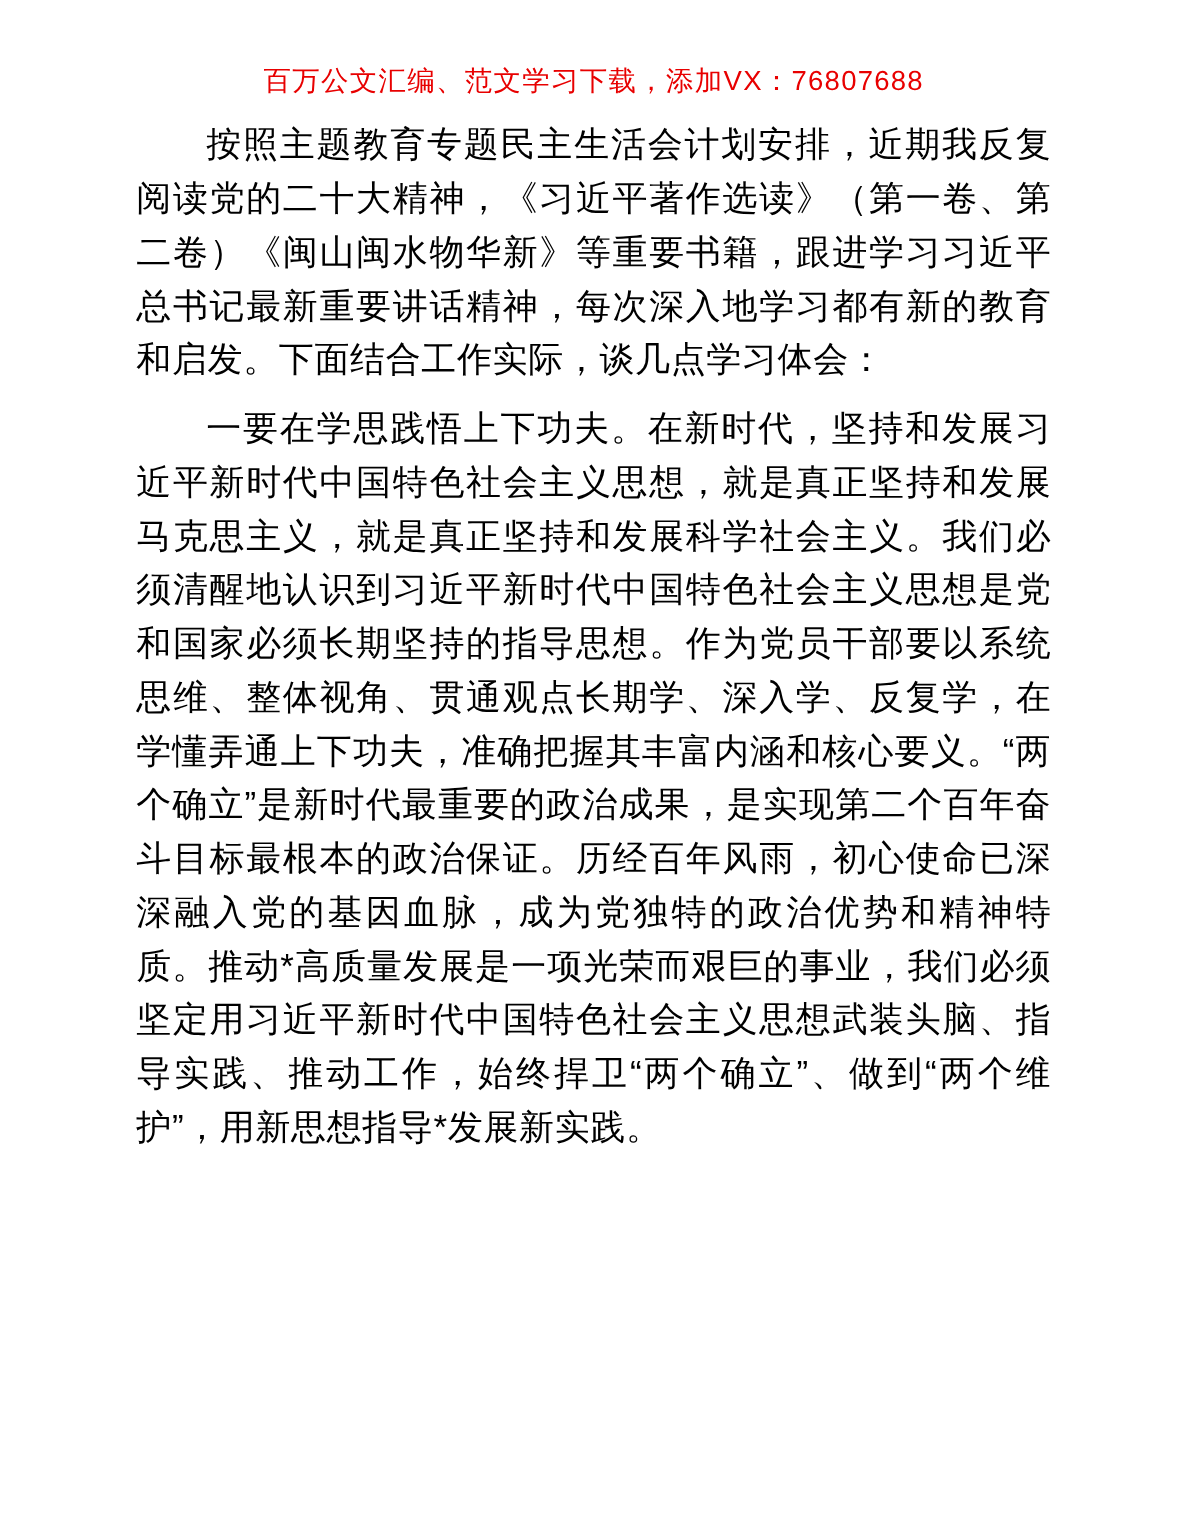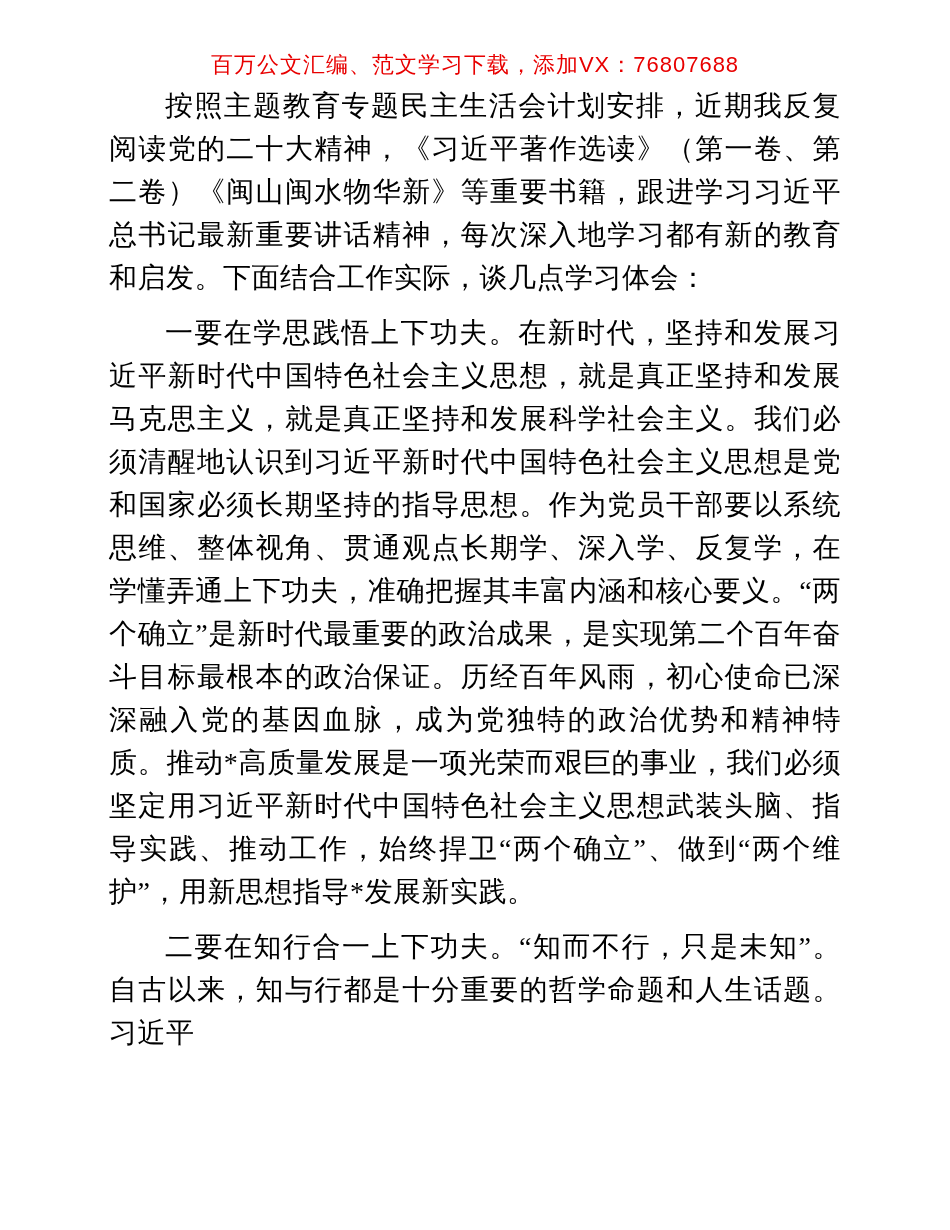--- a/index.html
+++ b/index.html
@@ -30,22 +30,21 @@
     margin: 32px auto 26px auto;
     text-align: center;
     font-size: 36px;
     font-weight: bold;
     line-height: 47px;
     color: #000000;
     letter-spacing: 1px;
   }
   .doc-body {
     width: 732px;
-    margin: 4px auto;
-    font-family: Liberation Serif, serif;
+    margin: 14px auto;
   }
   .doc-para {
     margin: 0;
     color: #000000;
     font-size: 28px;
     line-height: 43px;
     text-align: justify;
     text-indent: 2em;
     letter-spacing: 0.5px;
     word-break: break-all;
@@ -59,15 +58,14 @@
 
 <div class="page" style="background: rgb(255, 255, 255);">
   <div class="header-notice" style="color: rgb(232, 0, 0);">百万公文汇编、范文学习下载，添加VX：76807688</div>
 
 
   <div class="doc-body">
   <p class="doc-para">按照主题教育专题民主生活会计划安排，近期我反复阅读党的二十大精神，《习近平著作选读》（第一卷、第二卷）《闽山闽水物华新》等重要书籍，跟进学习习近平总书记最新重要讲话精神，每次深入地学习都有新的教育和启发。下面结合工作实际，谈几点学习体会：</p>
 
   <p class="doc-para">一要在学思践悟上下功夫。在新时代，坚持和发展习近平新时代中国特色社会主义思想，就是真正坚持和发展马克思主义，就是真正坚持和发展科学社会主义。我们必须清醒地认识到习近平新时代中国特色社会主义思想是党和国家必须长期坚持的指导思想。作为党员干部要以系统思维、整体视角、贯通观点长期学、深入学、反复学，在学懂弄通上下功夫，准确把握其丰富内涵和核心要义。“两个确立”是新时代最重要的政治成果，是实现第二个百年奋斗目标最根本的政治保证。历经百年风雨，初心使命已深深融入党的基因血脉，成为党独特的政治优势和精神特质。推动*高质量发展是一项光荣而艰巨的事业，我们必须坚定用习近平新时代中国特色社会主义思想武装头脑、指导实践、推动工作，始终捍卫“两个确立”、做到“两个维护”，用新思想指导*发展新实践。</p>
 
-  <p class="doc-para">二要在知行合一上下功夫。“知而不行，只是未知”。自古以来，知与行都是十分重要的哲学命题和人生话题。习近平</p>
 </div>
 </div>
 
 </body></html>

